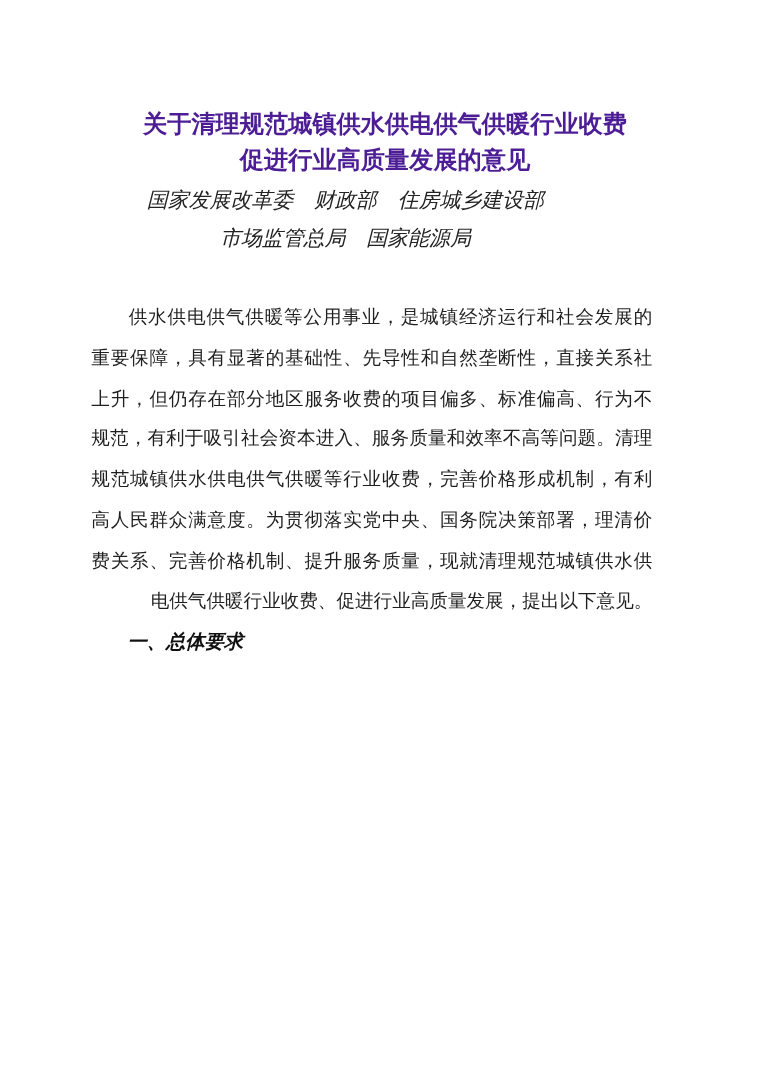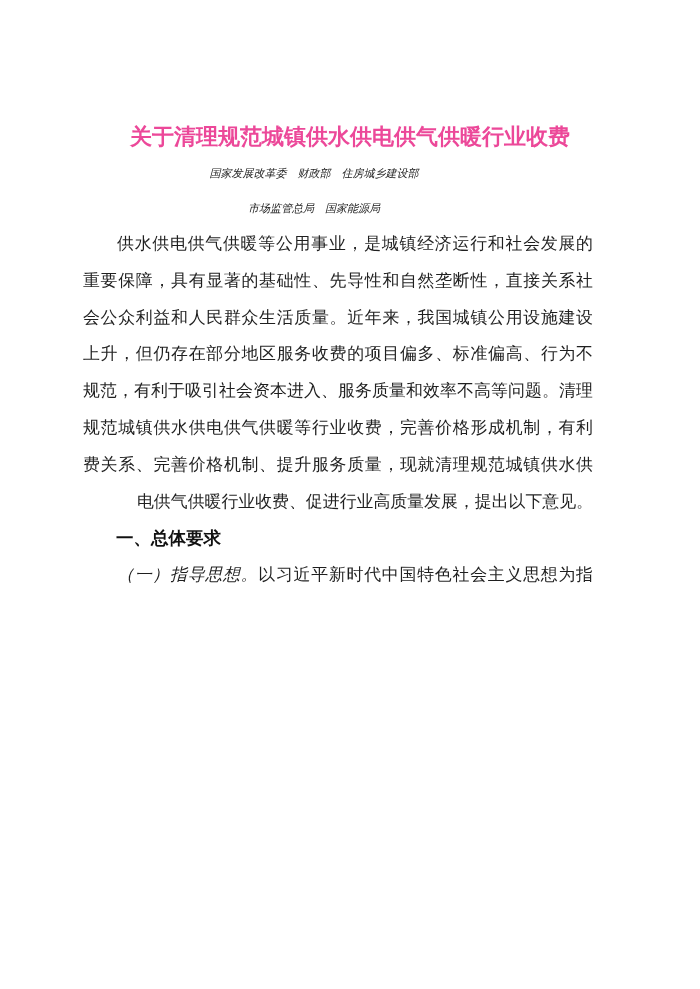--- a/index.html
+++ b/index.html
@@ -9,38 +9,39 @@
     font-family: "Liberation Serif", "DejaVu Serif", serif;
   }
   .page {
     position: relative;
     width: 700px; height: 989px;
     overflow: hidden;
     background: #ffffff;
     color: #1f1f1f;
   }
   .doc-title {
-    padding-top: 120px;
+    padding-top: 96px;
     text-align: center;
     font-weight: 700;
     font-size: 22px;
     line-height: 33px;
-    color: #ec4899;
+    color: #4c1d95;
   }
   .issuers {
     margin-top: 3px;
     margin-right: 72px;   
     text-align: center;
-    font-size: 11px;
+    font-size: 19px;
     line-height: 35px;
     font-style: italic;    
     color: #222222;
   }
   .body-col {
     margin-left: 83px;
+    margin-top: 36px;
     width: 510px;
     font-size: 16.9px;
     color: #1f1f1f;
   }
   .line {
     line-height: 36.8px;
     height: 36.8px;
     overflow: visible;
     text-align: right;
   }
@@ -50,53 +51,52 @@
   }
   .indent { text-indent: 34px; }
   .section-heading {
     font-family: "Liberation Sans", "DejaVu Sans", sans-serif;
     font-weight: 700;
     font-size: 17.5px;
     line-height: 36.8px;
     height: 36.8px;
     text-indent: 33px;
     color: #111111;
+    font-style: italic;
   }
   .lead-kaiti { font-style: italic; }
 </style>
 </head>
 <body>
 
 <div class="page">
 
   <div class="doc-title">
     <div class="title-line">关于清理规范城镇供水供电供气供暖行业收费</div>
+    <div class="title-line">促进行业高质量发展的意见</div>
   </div>
 
   <div class="issuers">
     <div>国家发展改革委　财政部　住房城乡建设部</div>
     <div>市场监管总局　国家能源局</div>
   </div>
 
   <div class="body-col">
 
     <div>
         <div class="line just indent">供水供电供气供暖等公用事业，是城镇经济运行和社会发展的</div>
         <div class="line just">重要保障，具有显著的基础性、先导性和自然垄断性，直接关系社</div>
-        <div class="line just">会公众利益和人民群众生活质量。近年来，我国城镇公用设施建设</div>
         <div class="line just">上升，但仍存在部分地区服务收费的项目偏多、标准偏高、行为不</div>
         <div class="line just">规范，有利于吸引社会资本进入、服务质量和效率不高等问题。清理</div>
         <div class="line just">规范城镇供水供电供气供暖等行业收费，完善价格形成机制，有利</div>
+        <div class="line just">高人民群众满意度。为贯彻落实党中央、国务院决策部署，理清价</div>
         <div class="line just">费关系、完善价格机制、提升服务质量，现就清理规范城镇供水供</div>
         <div class="line">电供气供暖行业收费、促进行业高质量发展，提出以下意见。</div>
       </div>
 
     <div class="section-heading">一、总体要求</div>
 
     <div>
-      <div class="line just indent">
-        <span class="lead-kaiti">（一）指导思想。</span><span>以习近平新时代中国特色社会主义思想为指</span>
-      </div>
     </div>
 
   </div>
 
 </div>
 
 </body></html>

